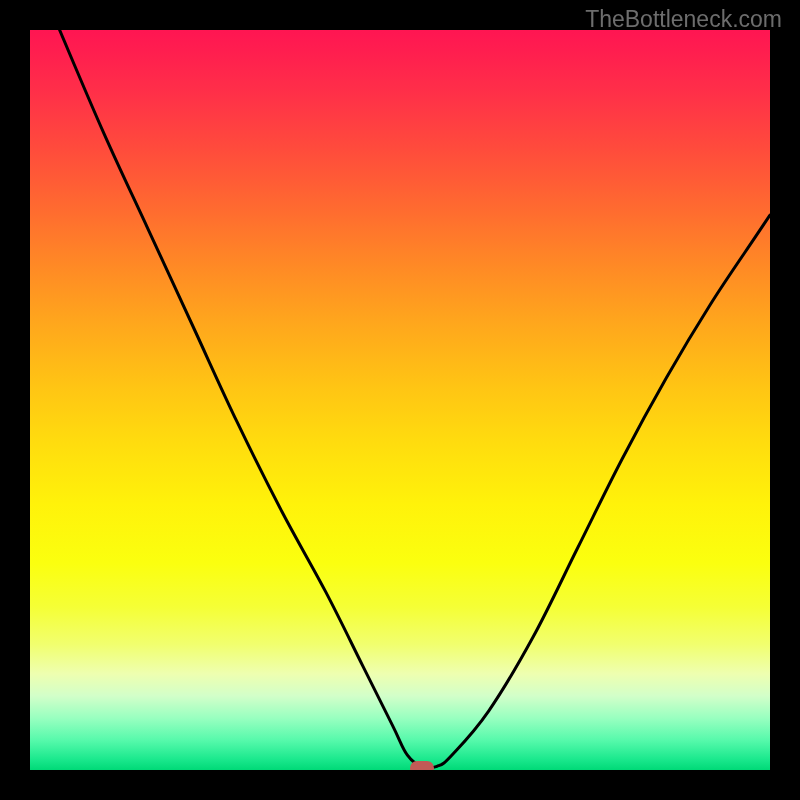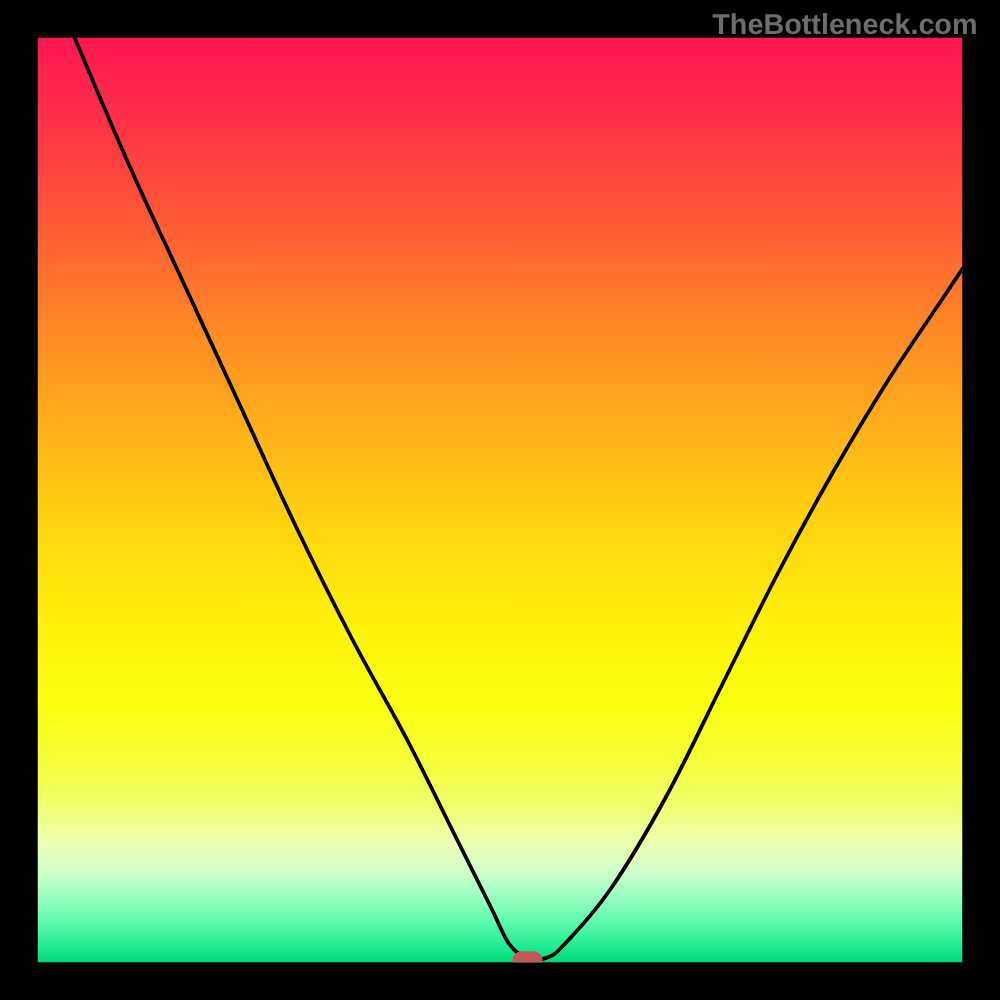--- a/index.html
+++ b/index.html
@@ -10,21 +10,21 @@
     background: #000;
     position: relative;
     font-family: Arial, sans-serif;
   }
   .watermark {
     position: absolute;
     top: 6px;
     right: 18px;
     color: #6d6d6d;
     font-size: 23px;
-    font-weight: 700;
+    font-weight: 400;
     z-index: 10;
   }
   .plot-area {
     position: absolute;
     left: 30px;
     top: 30px;
     width: 740px;
     height: 740px;
     overflow: hidden;
   }

